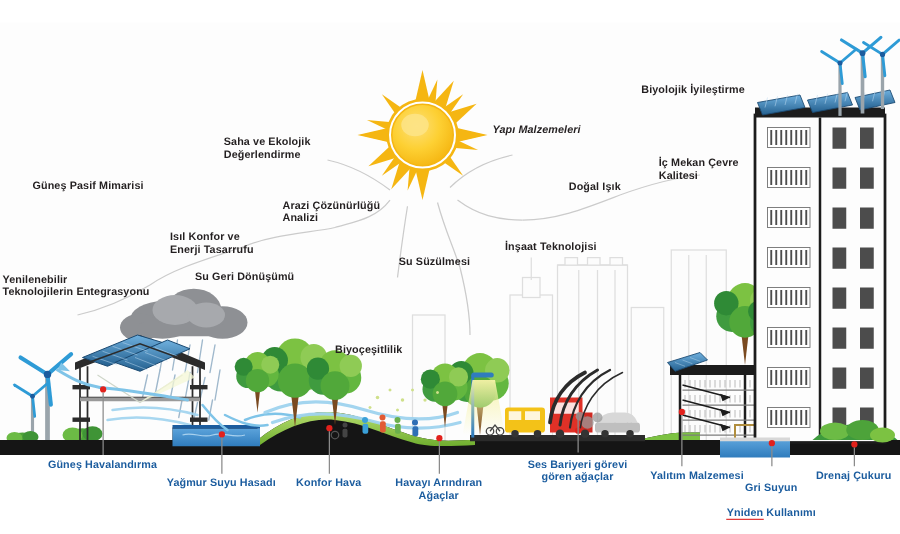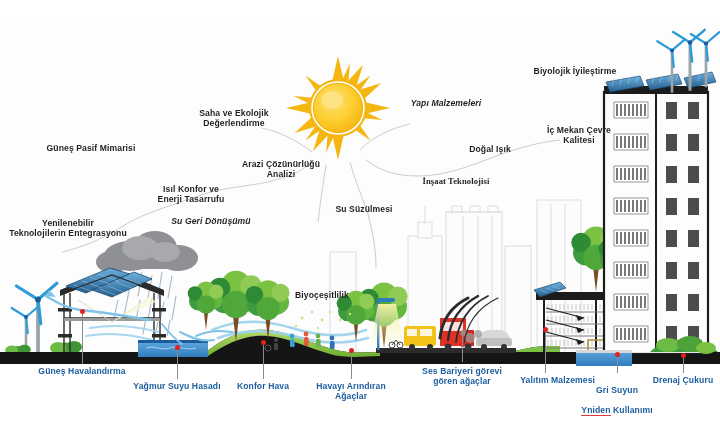--- a/index.html
+++ b/index.html
@@ -2,21 +2,21 @@
 <html><head>
 <meta charset="utf-8">
 <style>
   html,body{margin:0;padding:0;background:#fff;}
   body{width:720px;height:427px;overflow:hidden;font-family:"Liberation Sans",sans-serif;}
   #scene{position:relative;width:720px;height:427px;background:#ffffff;overflow:hidden;}
   #sky{position:absolute;left:0;top:18px;width:720px;height:340px;background:#fdfdfd;}
   svg.layer{position:absolute;left:0;top:0;width:720px;height:427px;overflow:visible;}
 
   
-  .lbl{position:absolute;font-weight:bold;line-height:1.18;letter-spacing:.1px;white-space:pre-line;text-align:center;}
+  .lbl{position:absolute;font-weight:bold;line-height:1.18;letter-spacing:.1px;white-space:pre-line;}
   .lbl-top{color:#231f20;font-size:8.6px;}
   .lbl-bot{color:#1b5c9e;font-size:8.6px;text-align:center;}
   .lbl-bot .und{border-bottom:1.2px solid #e03a3a;}
   .lead{position:absolute;background:#8b8b8b;width:1px;}
   .dot{position:absolute;width:5px;height:5px;border-radius:50%;background:#e2211c;}
 </style>
 </head>
 <body>
 
 <div id="scene">
@@ -513,30 +513,30 @@
     <span class="dot" style="left:614.5px;top:352px;"></span>
     <span class="lead" style="left:617px;top:357px;height:16px;"></span>
     <span class="dot" style="left:680.5px;top:353px;"></span>
     <span class="lead" style="left:683px;top:358px;height:15px;"></span>
 
     <div class="lbl lbl-top" style="left:26px;top:143px;width:130px;">Güneş Pasif Mimarisi</div>
     <div class="lbl lbl-top" style="left:2px;top:218px;width:132px;">Yenilenebilir
 Teknolojilerin Entegrasyonu</div>
     <div class="lbl lbl-top" style="left:136px;top:184px;width:110px;">Isıl Konfor ve
 Enerji Tasarrufu</div>
-    <div class="lbl lbl-top" style="left:156px;top:216px;width:110px;font-style:italic;">Su Geri Dönüşümü</div>
+    <div class="lbl lbl-top" style="left:156px;top:216px;width:110px;">Su Geri Dönüşümü</div>
     <div class="lbl lbl-top" style="left:179px;top:98px;width:110px;margin-top:10px;">Saha ve Ekolojik
 Değerlendirme</div>
     <div class="lbl lbl-top" style="left:226px;top:159px;width:110px;">Arazi Çözünürlüğü
 Analizi</div>
     <div class="lbl lbl-top" style="left:319px;top:204px;width:90px;">Su Süzülmesi</div>
-    <div class="lbl lbl-top" style="left:280px;top:274px;width:84px;margin-top:16px;">Biyoçeşitlilik</div>
+    <div class="lbl lbl-top" style="left:268px;top:274px;width:84px;">Biyoçeşitlilik</div>
     <div class="lbl lbl-top" style="left:394px;top:98px;width:104px;font-style:italic;">Yapı Malzemeleri</div>
     <div class="lbl lbl-top" style="left:439px;top:144px;width:70px;margin-left:16px;">Doğal Işık</div>
-    <div class="lbl lbl-top" style="left:404px;top:176px;width:104px;font-family:Liberation Serif, serif;">İnşaat Teknolojisi</div>
+    <div class="lbl lbl-top" style="left:404px;top:192px;width:104px;">İnşaat Teknolojisi</div>
     <div class="lbl lbl-top" style="left:513px;top:66px;width:124px;">Biyolojik İyileştirme</div>
     <div class="lbl lbl-top" style="left:527px;top:125px;width:104px;">İç Mekan Çevre
 Kalitesi</div>
 
     <div class="lbl lbl-bot" style="left:27px;top:366px;width:110px;">Güneş Havalandırma</div>
     <div class="lbl lbl-bot" style="left:125px;top:381px;width:104px;">Yağmur Suyu Hasadı</div>
     <div class="lbl lbl-bot" style="left:225px;top:381px;width:76px;">Konfor Hava</div>
     <div class="lbl lbl-bot" style="left:303px;top:381px;width:96px;">Havayı Arındıran
 Ağaçlar</div>
     <div class="lbl lbl-bot" style="left:410px;top:366px;width:104px;">Ses Bariyeri görevi

